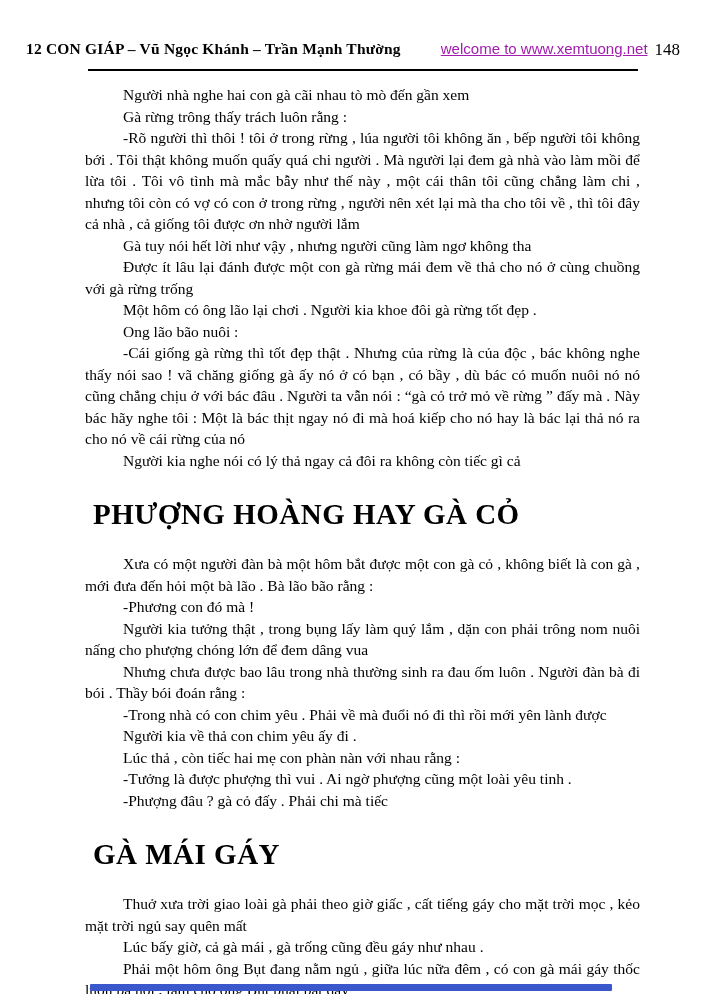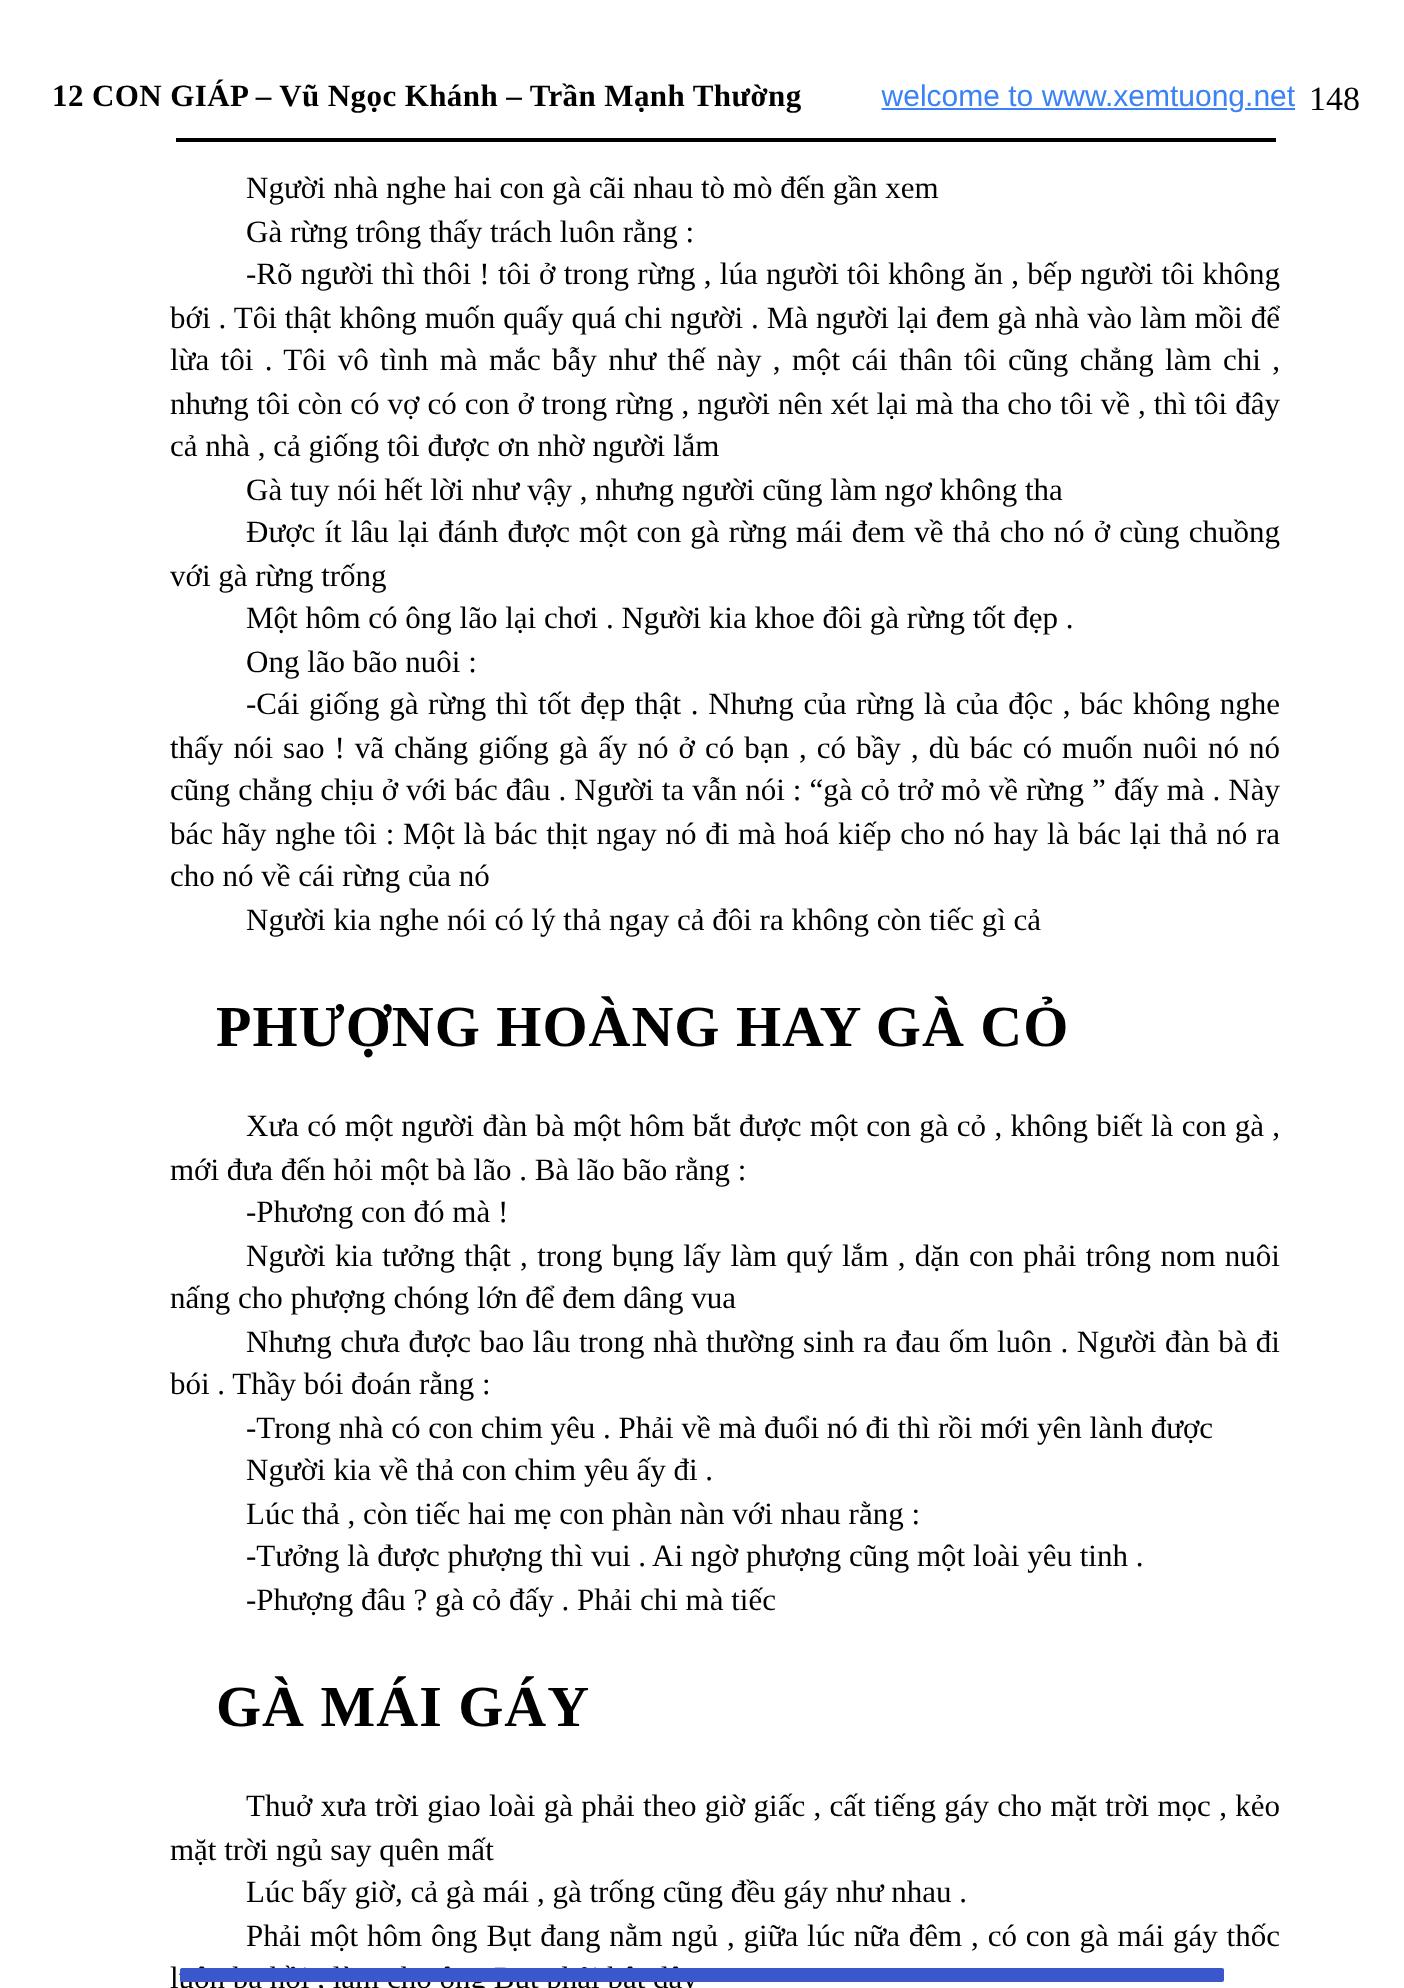--- a/index.html
+++ b/index.html
@@ -23,21 +23,21 @@
   }
   .header-title {
     font-weight: bold;
     font-size: 15.5px;
     letter-spacing: 0.2px;
   }
   .header-link {
     font-family: "Liberation Sans", sans-serif;
     font-size: 15px;
     text-decoration: underline;
-    color: #3b82f6;
+    color: #a21caf;
     margin-left: 40px;
     cursor: pointer;
   }
   .header-page {
     margin-left: auto;
     font-size: 17px;
     padding-right: 6px;
   }
   .header-rule {
     margin: 9px 64px 0 88px;
@@ -54,21 +54,21 @@
   }
   .content p {
     margin: 0;
     text-indent: 38px;
   }
   .content h2 {
     font-size: 29px;
     line-height: 32px;
     font-weight: bold;
     letter-spacing: 0.5px;
-    margin: 27px 0 23px 23px;
+    margin: 27px 0 23px 8px;
     text-align: left;
     text-indent: 0;
   }
 
   
   .h-scroll-thumb {
     position: absolute;
     left: 90px;
     bottom: 3px;
     width: 522px;

